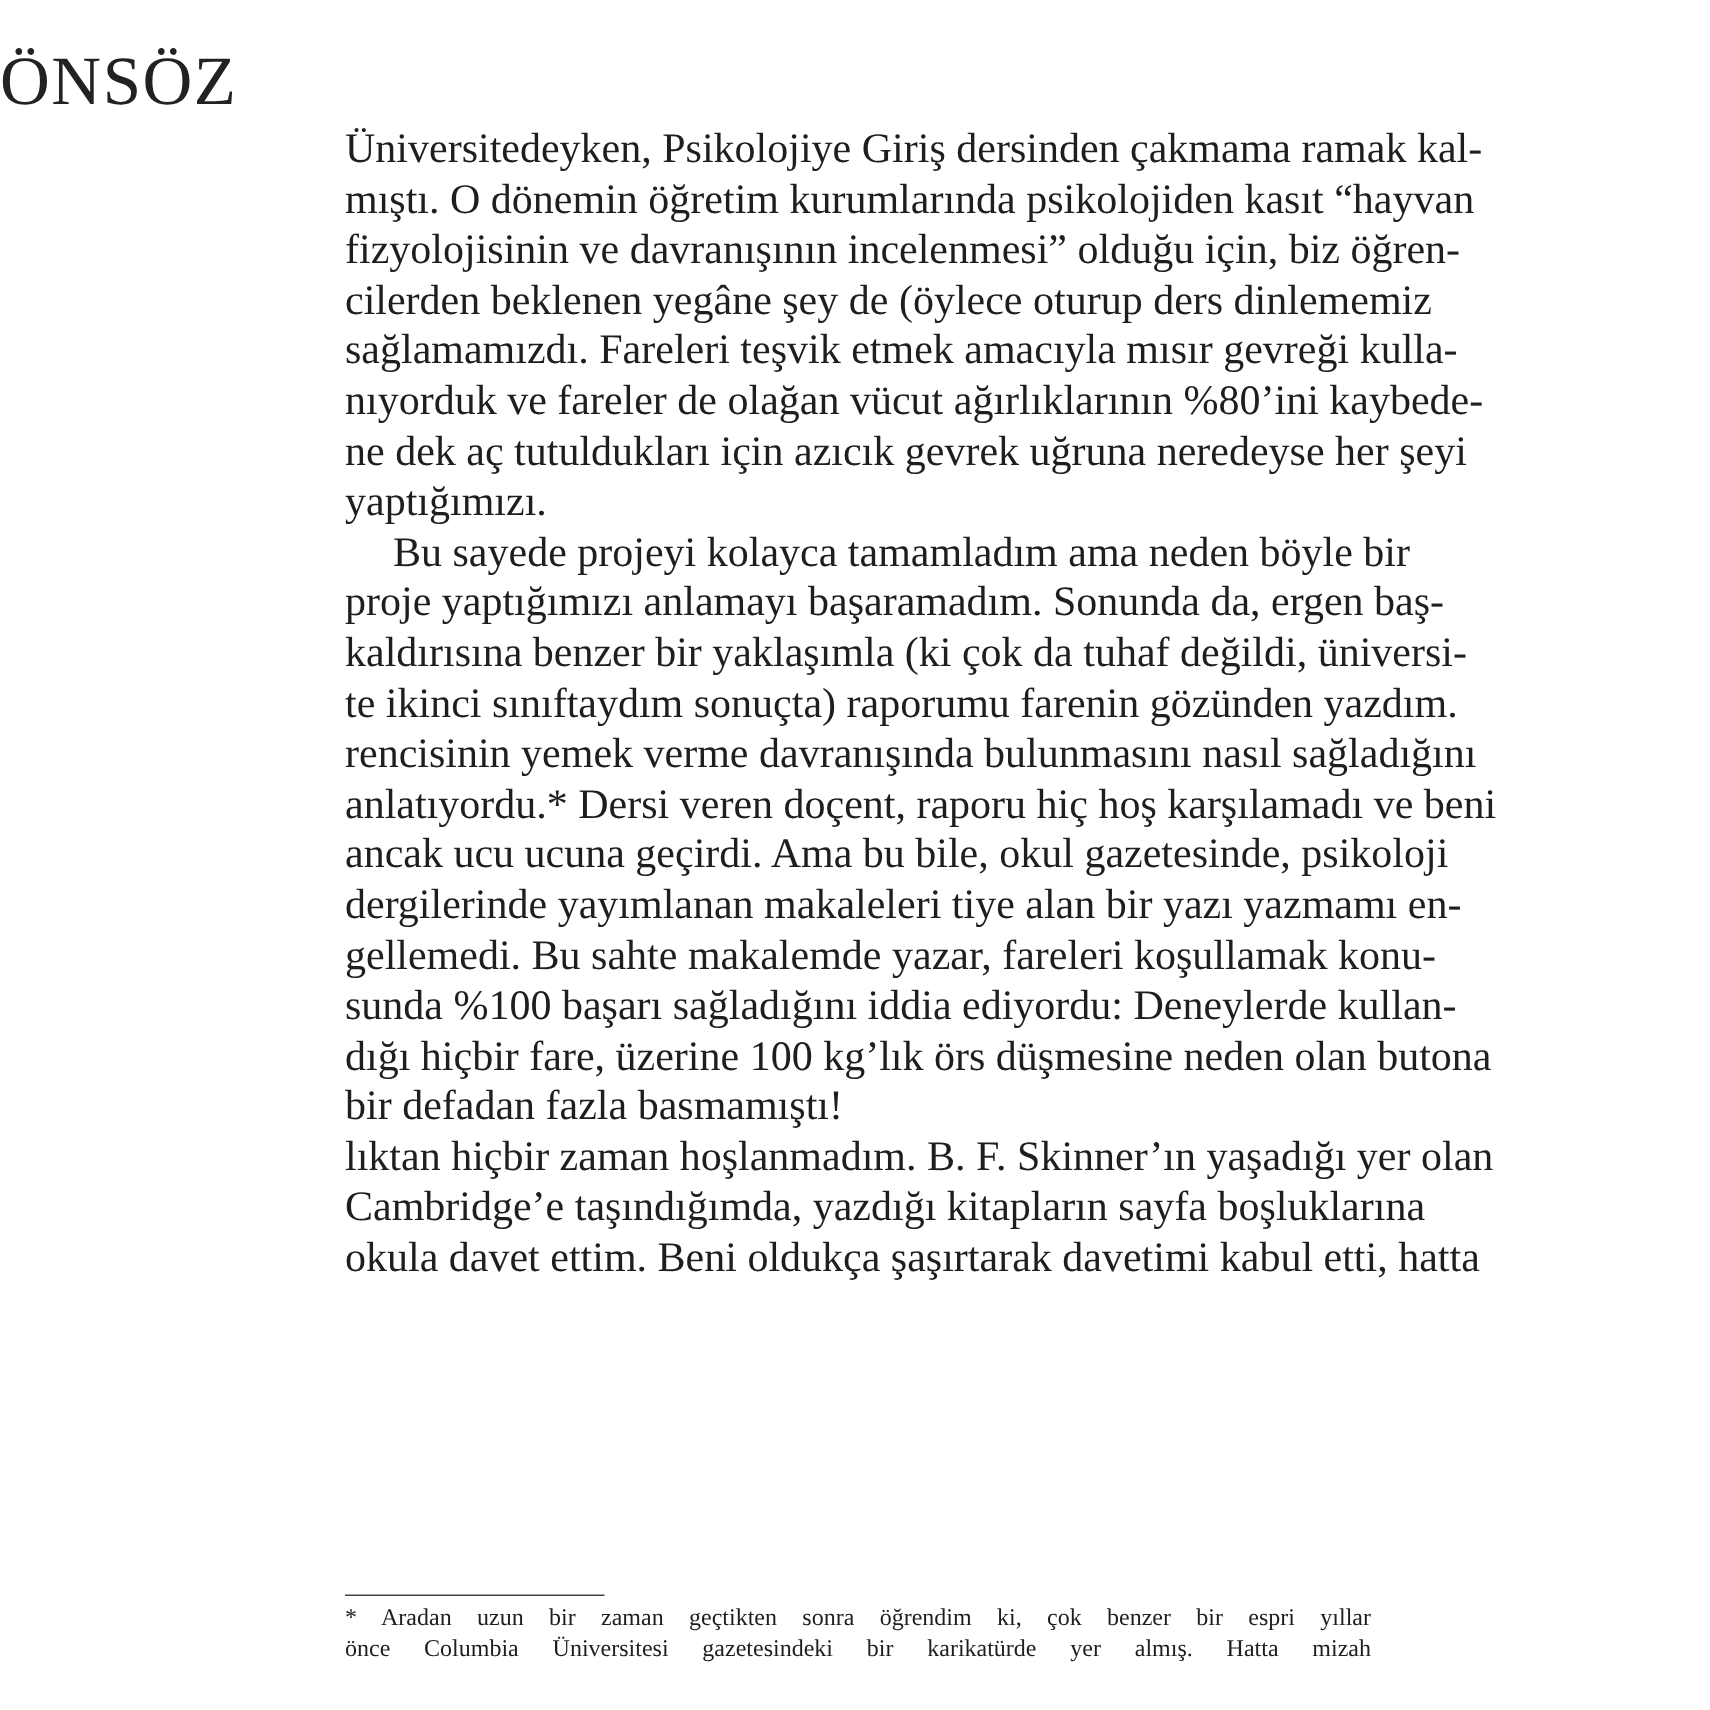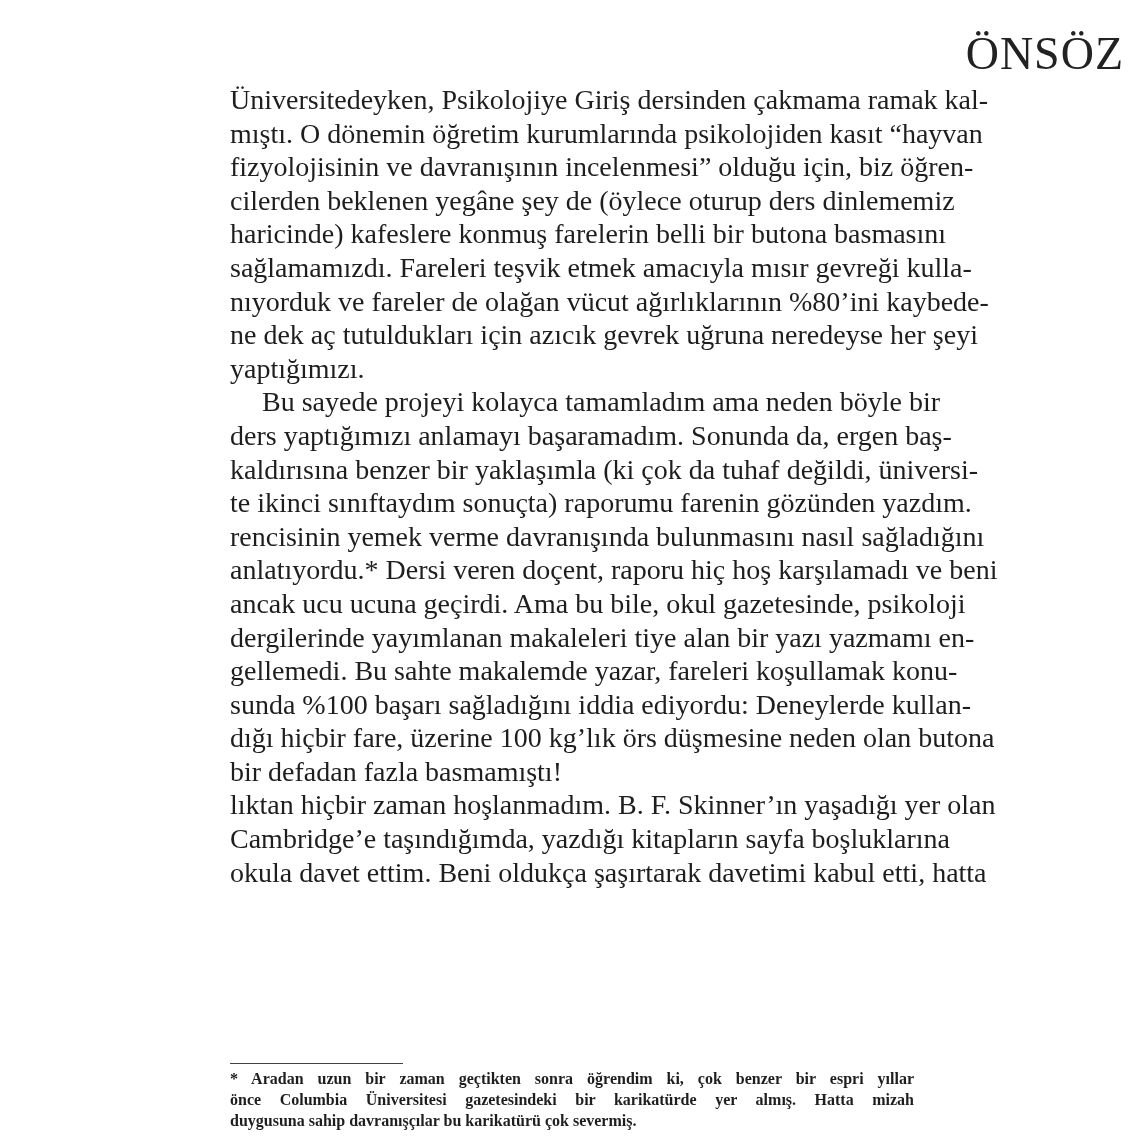--- a/index.html
+++ b/index.html
@@ -3,21 +3,21 @@
 <meta charset="utf-8">
 <style>
   html, body { margin: 0; padding: 0; background: #ffffff; }
   body {
     width: 1140px; height: 1140px; overflow: hidden; position: relative;
     font-family: "Liberation Serif", "DejaVu Serif", serif;
     color: #1e1e1e;
   }
   .title {
     position: absolute; top: -4px; left: 0; width: 1124px;
-    text-align: right;
+    text-align: left;
     font-size: 46px; letter-spacing: 1px; font-weight: normal;
     color: #222;
   }
   .body-text {
     position: absolute; left: 230px; top: 83px; width: 684px;
   }
   .line {
     display: block;
     height: 33.6px; line-height: 33.6px;
     font-size: 28px;
@@ -29,46 +29,45 @@
   .rule {
     position: absolute; left: 230px; top: 1063px; width: 173px;
     height: 0; border-top: 1.5px solid #444;
   }
   .footnote {
     position: absolute; left: 230px; top: 1068px; width: 684px;
   }
   .fline {
     display: block; height: 21px; line-height: 21px;
     font-size: 16px;
-    text-align: justify; text-align-last: justify; white-space: nowrap; font-weight: bold;
+    text-align: justify; text-align-last: justify; white-space: nowrap;
   }
   .fline.last { text-align-last: left; }
 </style>
 </head>
 <body>
 
 <h1 class="title">ÖNSÖZ</h1>
 
 <div class="body-text">
 
   <div>
     <span class="line">Üniversitedeyken, Psikolojiye Giriş dersinden çakmama ramak kal-</span>
     <span class="line">mıştı. O dönemin öğretim kurumlarında psikolojiden kasıt “hayvan</span>
     <span class="line">fizyolojisinin ve davranışının incelenmesi” olduğu için, biz öğren-</span>
     <span class="line">cilerden beklenen yegâne şey de (öylece oturup ders dinlememiz</span>
-    <span class="line">haricinde) kafeslere konmuş farelerin belli bir butona basmasını</span>
     <span class="line">sağlamamızdı. Fareleri teşvik etmek amacıyla mısır gevreği kulla-</span>
     <span class="line">nıyorduk ve fareler de olağan vücut ağırlıklarının %80’ini kaybede-</span>
     <span class="line">ne dek aç tutuldukları için azıcık gevrek uğruna neredeyse her şeyi</span>
     <span class="line last">yaptığımızı.</span>
   </div>
 
   <div>
     <span class="line indent">Bu sayede projeyi kolayca tamamladım ama neden böyle bir</span>
-    <span class="line">ders yaptığımızı anlamayı başaramadım. Sonunda da, ergen baş-</span>
+    <span class="line">proje yaptığımızı anlamayı başaramadım. Sonunda da, ergen baş-</span>
     <span class="line">kaldırısına benzer bir yaklaşımla (ki çok da tuhaf değildi, üniversi-</span>
     <span class="line">te ikinci sınıftaydım sonuçta) raporumu farenin gözünden yazdım.</span>
     <span class="line">rencisinin yemek verme davranışında bulunmasını nasıl sağladığını</span>
     <span class="line">anlatıyordu.* Dersi veren doçent, raporu hiç hoş karşılamadı ve beni</span>
     <span class="line">ancak ucu ucuna geçirdi. Ama bu bile, okul gazetesinde, psikoloji</span>
     <span class="line">dergilerinde yayımlanan makaleleri tiye alan bir yazı yazmamı en-</span>
     <span class="line">gellemedi. Bu sahte makalemde yazar, fareleri koşullamak konu-</span>
     <span class="line">sunda %100 başarı sağladığını iddia ediyordu: Deneylerde kullan-</span>
     <span class="line">dığı hiçbir fare, üzerine 100 kg’lık örs düşmesine neden olan butona</span>
     <span class="line last">bir defadan fazla basmamıştı!</span>
@@ -79,14 +78,13 @@
     <span class="line">Cambridge’e taşındığımda, yazdığı kitapların sayfa boşluklarına</span>
     <span class="line">okula davet ettim. Beni oldukça şaşırtarak davetimi kabul etti, hatta</span>
   </div>
 </div>
 
 <div class="rule"></div>
 
 <div class="footnote">
   <span class="fline">* Aradan uzun bir zaman geçtikten sonra öğrendim ki, çok benzer bir espri yıllar</span>
   <span class="fline">önce Columbia Üniversitesi gazetesindeki bir karikatürde yer almış. Hatta mizah</span>
-  <span class="fline last">duygusuna sahip davranışçılar bu karikatürü çok severmiş.</span>
 </div>
 
 </body></html>

